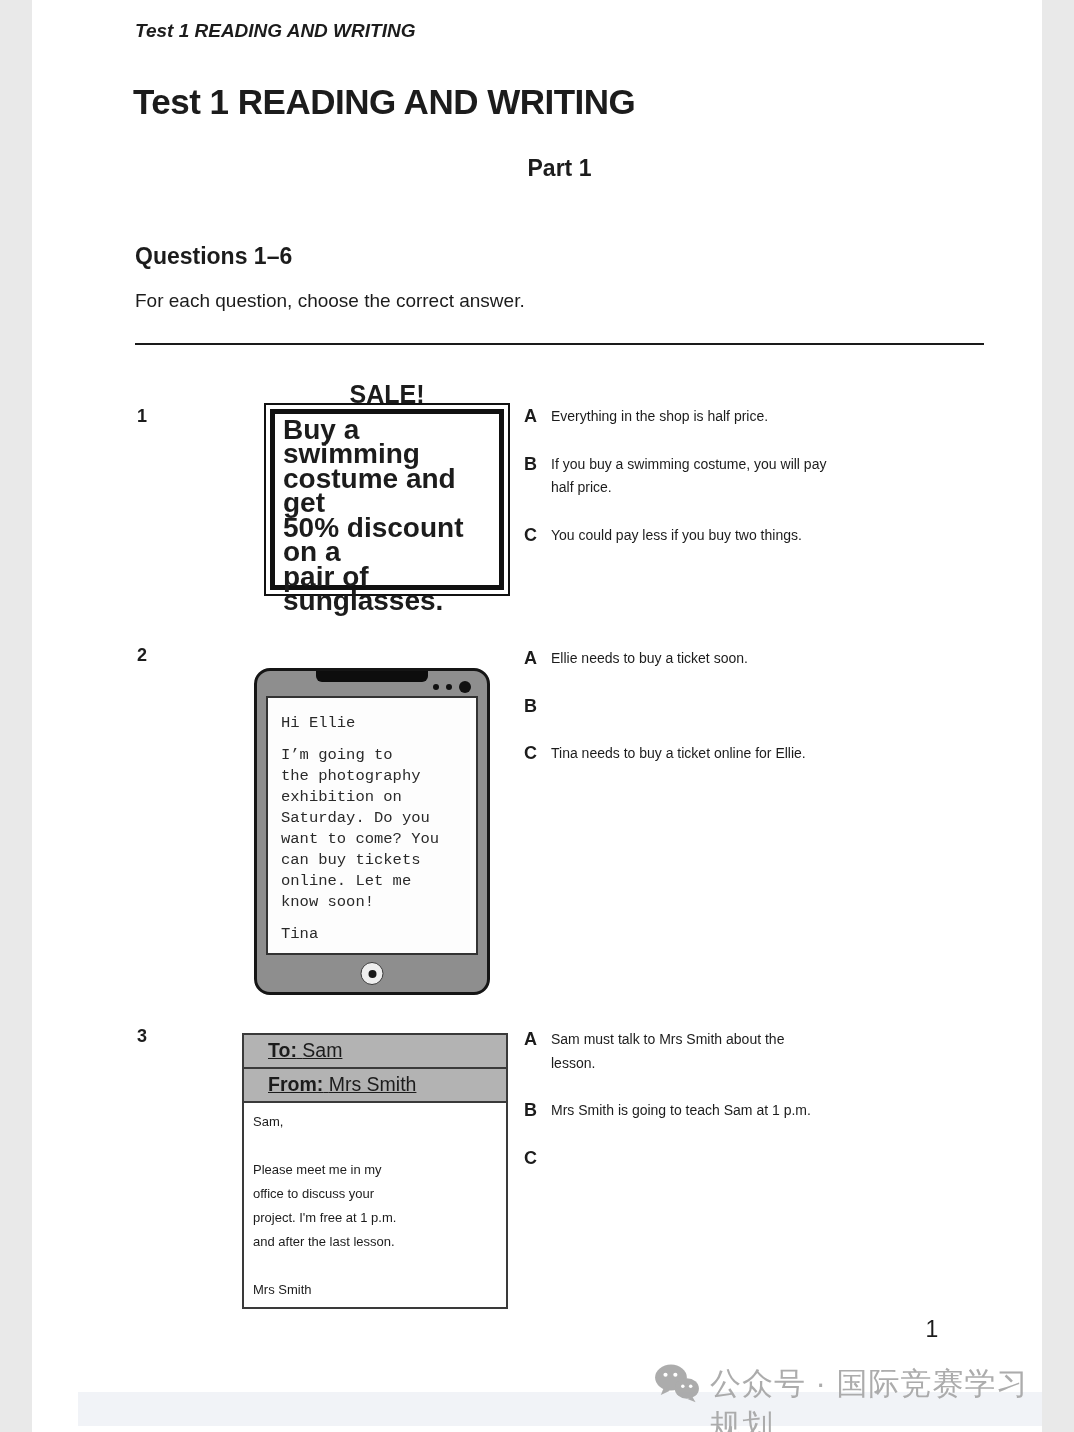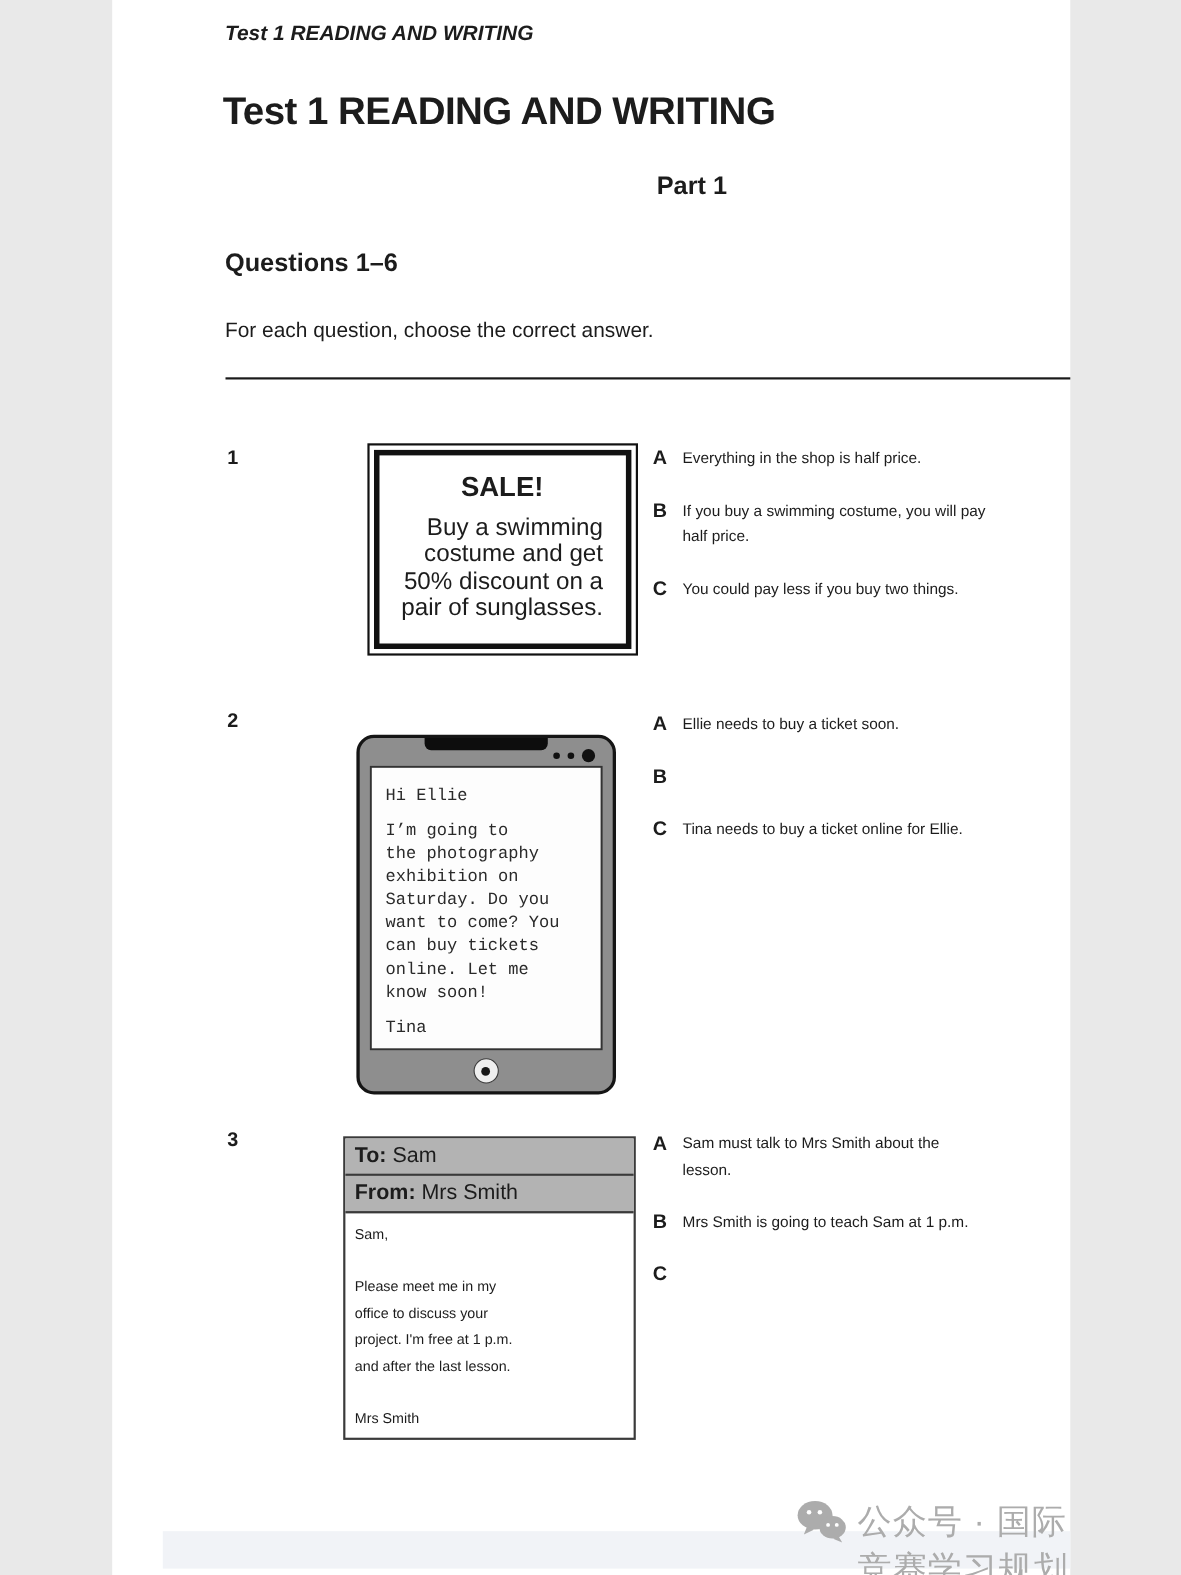--- a/index.html
+++ b/index.html
@@ -6,21 +6,21 @@
     --ink:#1c1c1c;
     --phone_body:#8e8e8e;
     --email_header:#b3b3b3;
     --watermark_gray:#a8a8a8;
     --band_gray:#f1f3f7;
   }
   *{box-sizing:border-box;margin:0;padding:0;}
   html,body{background:#e9e9e9;}
   .page{
     position:relative;
-    width:871px;height:1432px;
+    width:1010px;height:1432px;
     margin:0 auto;
     background:#ffffff;
     font-family:"Liberation Sans", sans-serif;
     color:var(--ink);
     overflow:hidden;
   }
   .abs{position:absolute;}
 
   .running-head{
     left:103px;top:20px;
@@ -29,21 +29,21 @@
   }
   .page-title{
     left:101px;top:82px;
     font-size:35px;font-weight:700;letter-spacing:-0.5px;
   }
   .part-label{
     left:103px;top:155px;width:849px;
     text-align:center;font-size:23px;font-weight:700;
   }
   .questions-heading{
-    left:103px;top:225px;
+    left:103px;top:243px;
     font-size:23px;font-weight:700;
   }
   .instructions{
     left:103px;top:290px;
     font-size:19px;
   }
   .rule{
     left:103px;top:343px;width:849px;height:2px;background:#1a1a1a;
   }
 
@@ -65,22 +65,22 @@
     left:232px;top:403px;width:246px;height:193px;
     border:2px solid #111;background:#fff;padding:4px;
   }
   .sign-inner{
     border:5px solid #111;height:100%;
     display:flex;flex-direction:column;justify-content:center;align-items:center;
     padding:6px 8px 12px;
   }
   .sign-title{font-size:25px;font-weight:700;margin-bottom:9px;}
   .sign-body{
-    font-size:22px;font-weight:400;line-height:24.5px;
-    text-align:right;white-space:pre-line;
+    font-size:28px;font-weight:700;line-height:24.5px;
+    text-align:left;white-space:pre-line;
   }
 
   
   .phone{
     left:222px;top:668px;width:236px;height:327px;
     background:var(--phone_body);
     border:3px solid #151515;border-radius:16px;
   }
   .phone-notch{
     position:absolute;top:0;left:50%;transform:translateX(-50%);
@@ -109,22 +109,22 @@
   .phone-home-dot{width:8px;height:8px;border-radius:50%;background:#181818;}
 
   
   .email{
     left:210px;top:1033px;width:266px;height:276px;
     border:2px solid #3a3a3a;background:#fff;
   }
   .email-row{
     background:var(--email_header);
     border-bottom:2px solid #3a3a3a;
-    padding:3px 9px 4px;
-    font-size:19.5px;line-height:25px;
+    padding:3px 24px 4px;
+    font-size:19.5px;line-height:25px;text-decoration:underline;
   }
   .email-label{font-weight:700;}
   .email-body{padding:7px 9px;font-size:13px;line-height:24px;}
   .email-salutation{margin-bottom:24px;}
   .email-para{white-space:pre-line;}
   .email-signature{margin-top:24px;}
 
   .page-number{
     left:860px;top:1316px;width:80px;text-align:center;
     font-size:23px;

